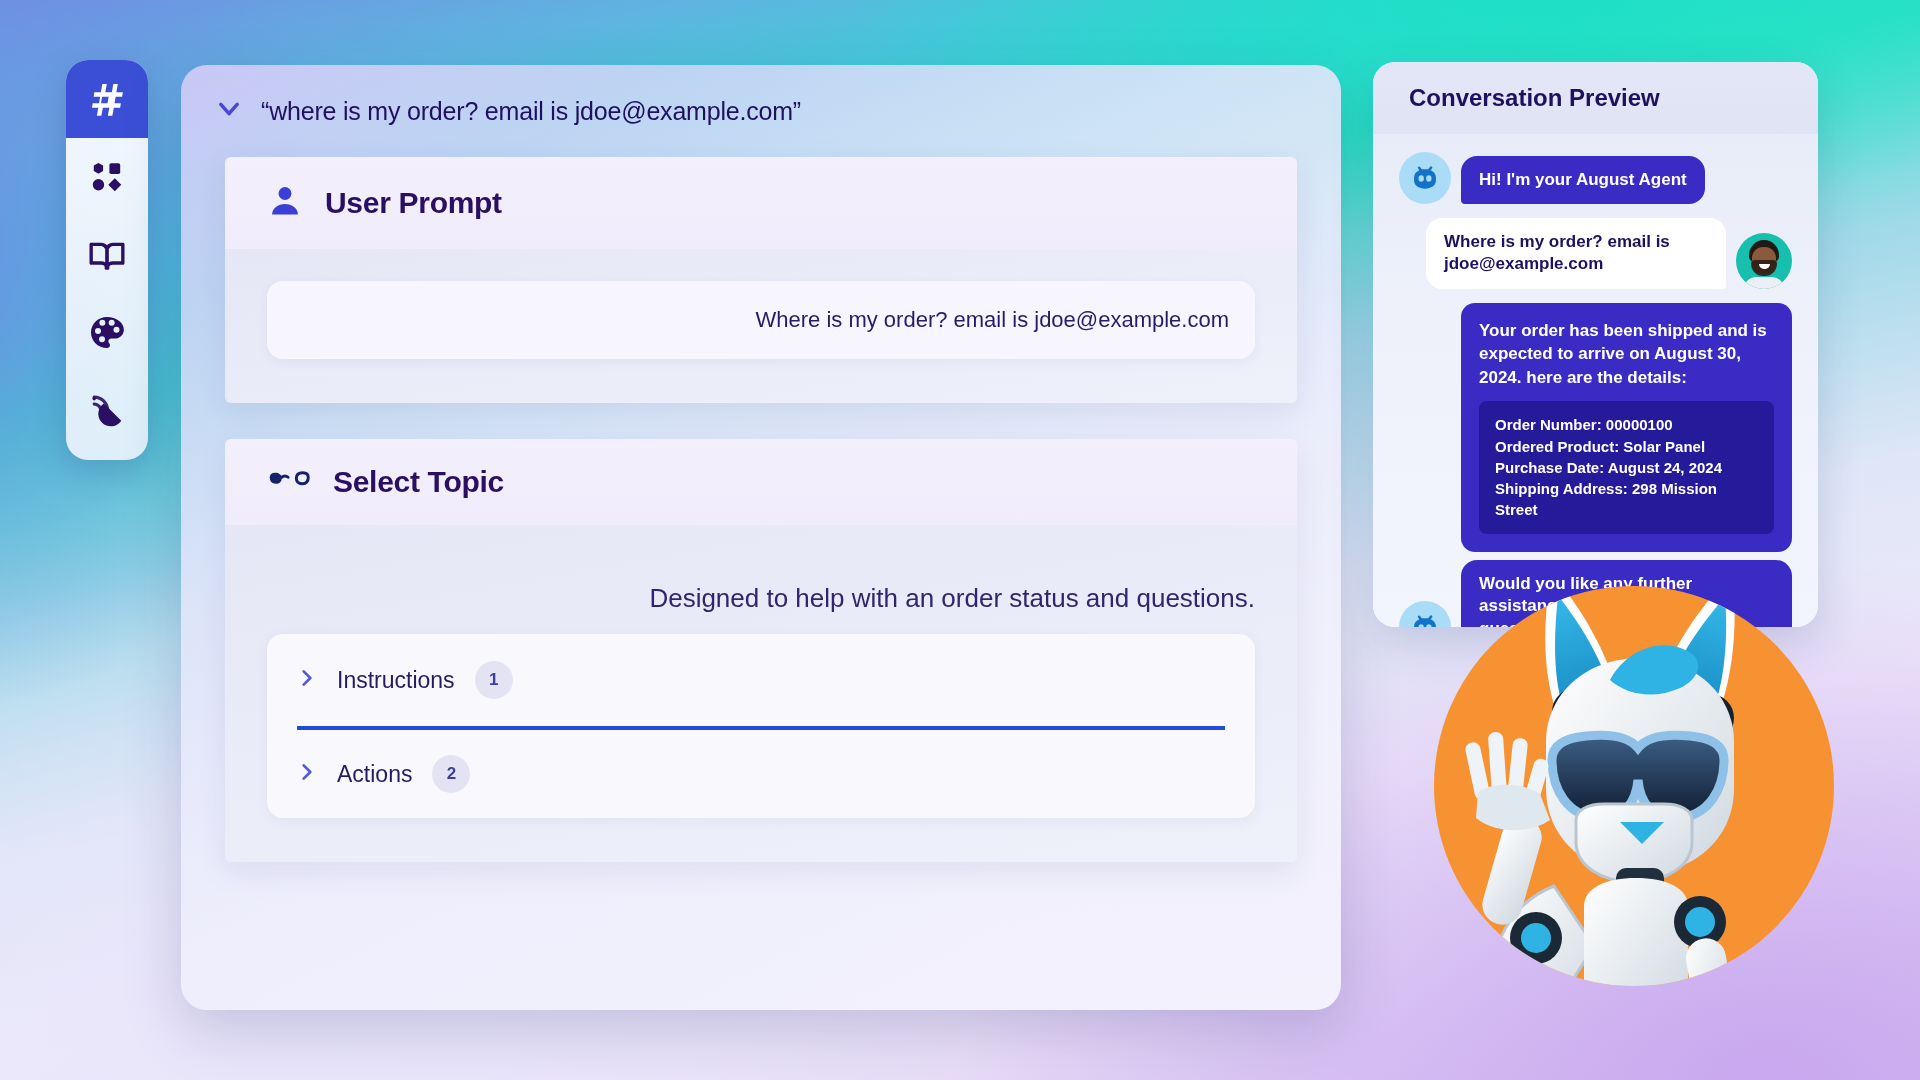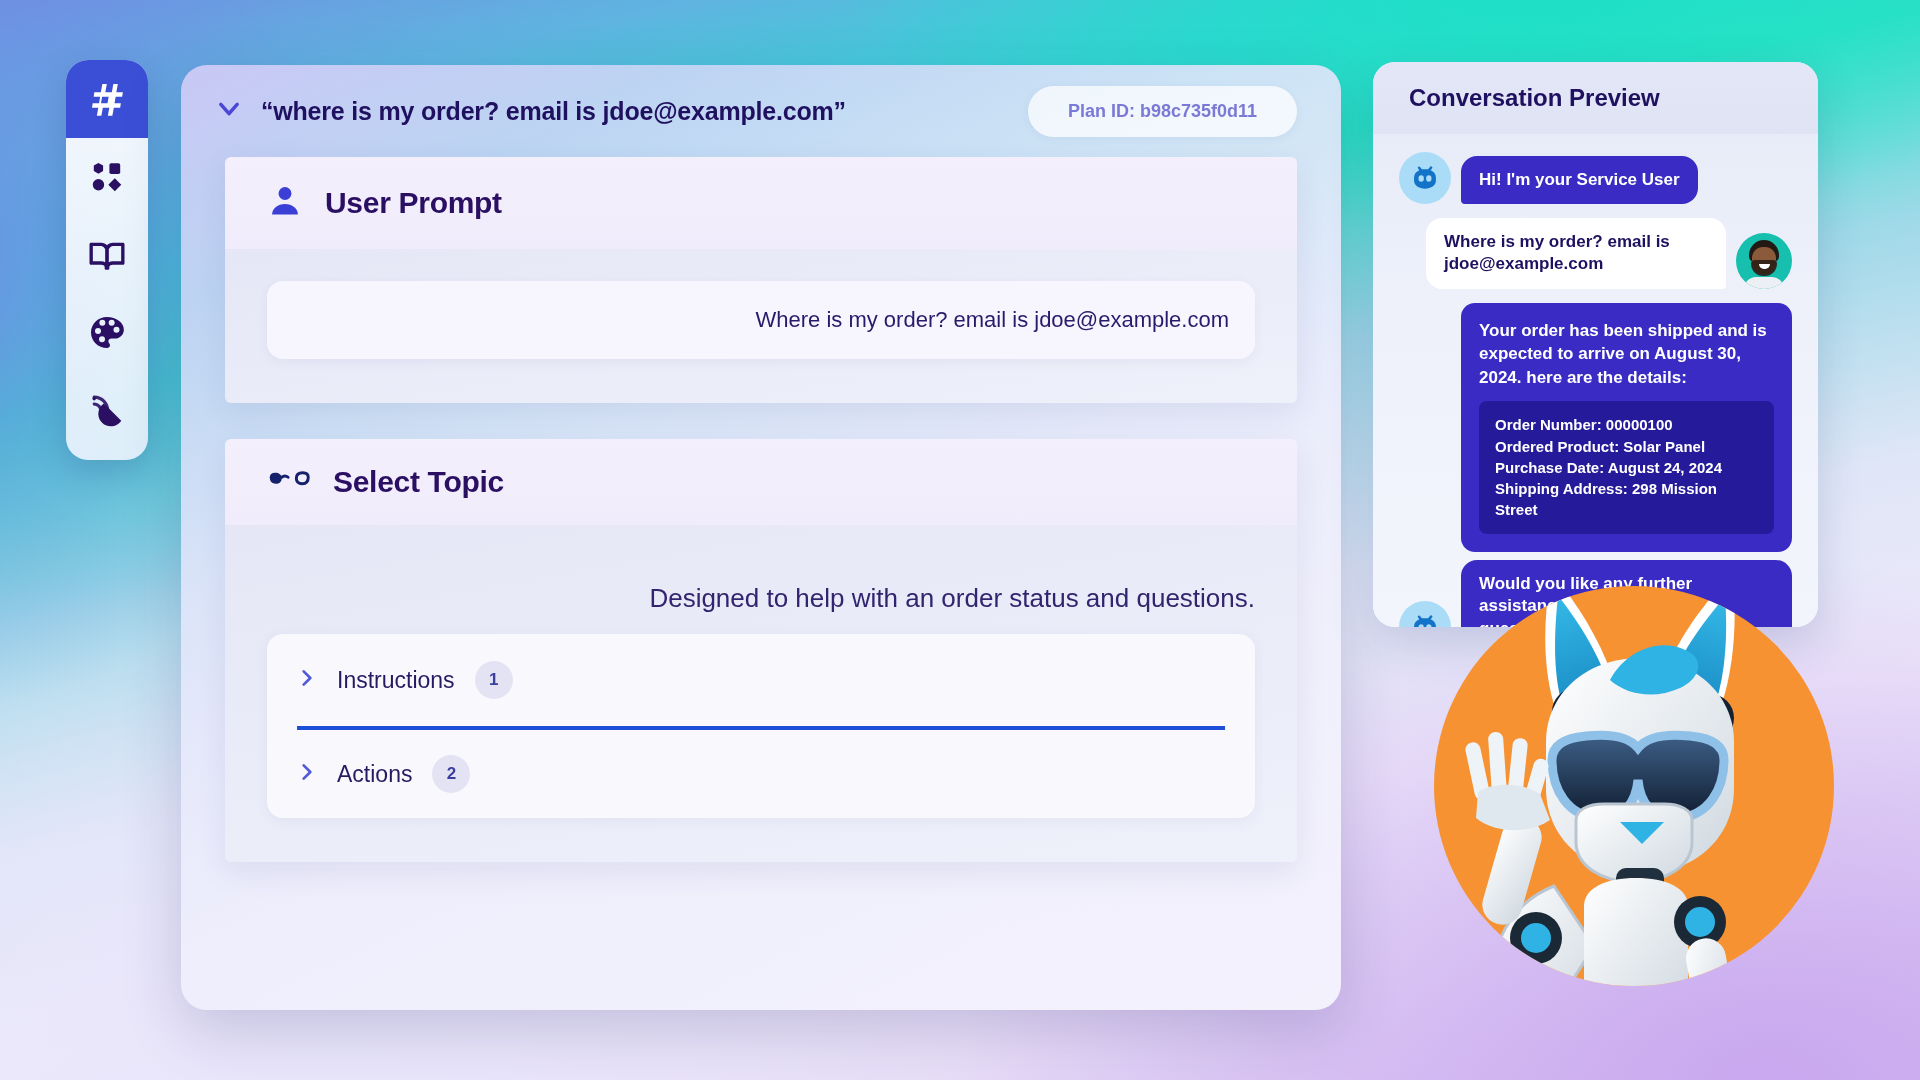--- a/index.html
+++ b/index.html
@@ -72,21 +72,21 @@
     padding: 0;
   }
   .panel-header {
     height: 92px;
     display: flex; align-items: center;
     padding: 0 44px 0 34px;
     gap: 18px;
   }
   .chev-down { flex: 0 0 auto; color: #4b46d6; }
   .panel-title {
-    font-size: 25px; font-weight: 700; color: #1f1060;
+    font-size: 25px; font-weight: 400; color: #1f1060;
     letter-spacing: -.2px;
     white-space: nowrap;
   }
   .plan-badge {
     margin-left: auto;
     background: rgba(255,255,255,.72);
     border-radius: 26px;
     padding: 15px 40px;
     font-size: 18px;
     font-weight: 600;
@@ -302,21 +302,20 @@
 
 <div class="main-panel">
 
   <div class="panel-header">
     <span class="chev-down">
       <svg width="28" height="28" viewBox="0 0 24 24" fill="none" stroke="currentColor" stroke-width="3" stroke-linecap="round" stroke-linejoin="round">
         <polyline points="5,8 12,16 19,8"></polyline>
       </svg>
     </span>
     <span class="panel-title">“where is my order? email is jdoe@example.com”</span>
-    <span class="plan-badge">Plan ID: b98c735f0d11</span>
   </div>
 
   <div class="card">
     <div class="card-head">
       <span>
         <svg width="36" height="36" viewBox="0 0 24 24" fill="#3b3fd6">
           <circle cx="12" cy="7" r="4.3"></circle>
           <path d="M3.4 21c0-4.1 3.9-7 8.6-7s8.6 2.9 8.6 7z"></path>
         </svg>
       </span>
@@ -372,21 +371,21 @@
   <div class="preview-body">
 
     <div class="msg">
       <span class="avatar-bot">
         <svg width="34" height="34" viewBox="0 0 24 24" fill="currentColor">
           <path d="M7.2 4.1a.9.9 0 011.3.1l1.3 1.7h4.4l1.3-1.7a.9.9 0 111.4 1.1l-.9 1.2c2.2.8 3.7 2.7 3.7 5v2.6c0 3-3.4 5.4-7.7 5.4S4.3 17.1 4.3 14.1v-2.6c0-2.3 1.5-4.2 3.7-5l-.9-1.2a.9.9 0 01.1-1.2z"></path>
           <ellipse cx="9.3" cy="12.4" rx="1.9" ry="2.3" fill="#aadcf8"></ellipse>
           <ellipse cx="14.7" cy="12.4" rx="1.9" ry="2.3" fill="#aadcf8"></ellipse>
         </svg>
       </span>
-      <div class="bubble bot">Hi! I'm your Service User</div>
+      <div class="bubble bot">Hi! I'm your August Agent</div>
     </div>
 
     <div class="msg right">
       <div class="bubble user">Where is my order? email is jdoe@example.com</div>
       <span class="avatar-user">
         <span class="hair"></span>
         <span class="face"></span>
         <span class="beard"></span>
         <span class="smile"></span>
         <span class="shirt"></span>

